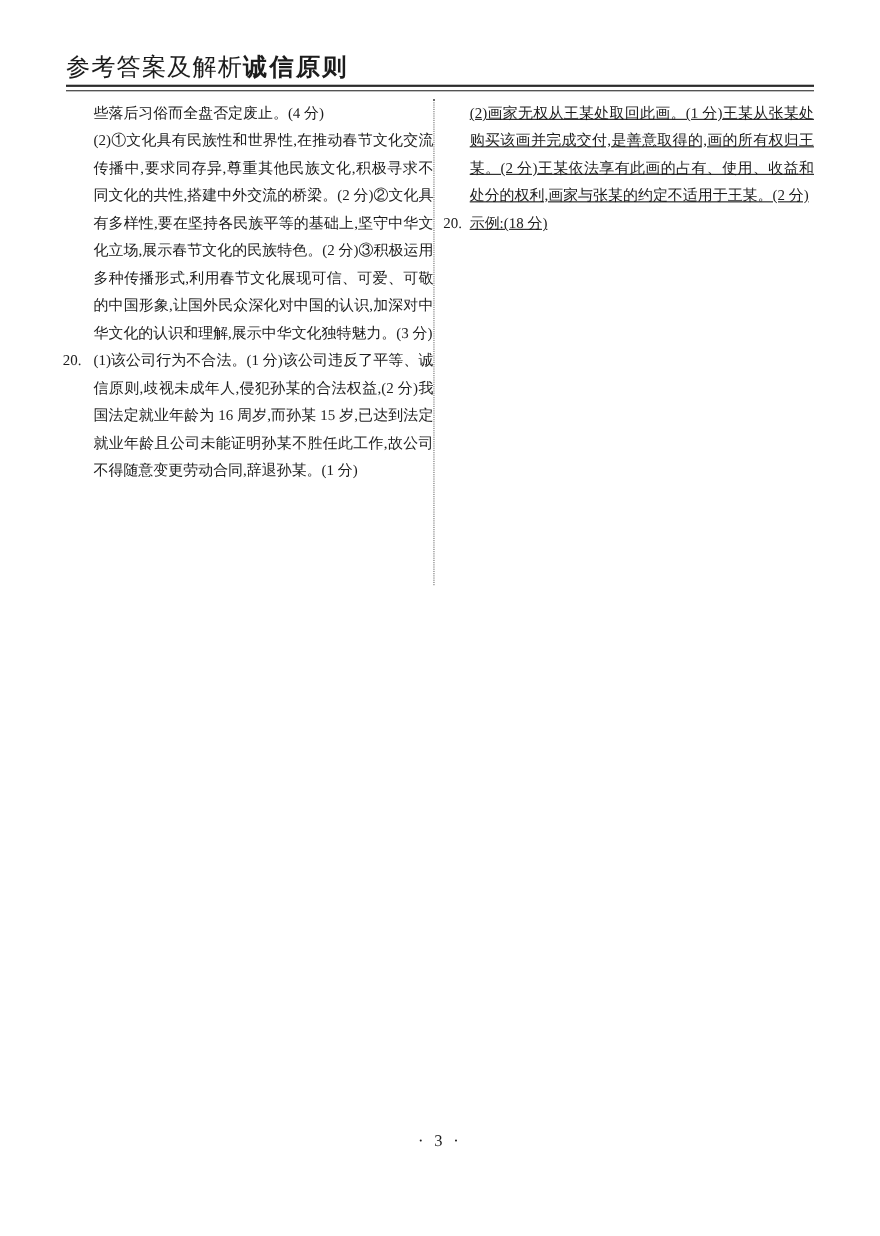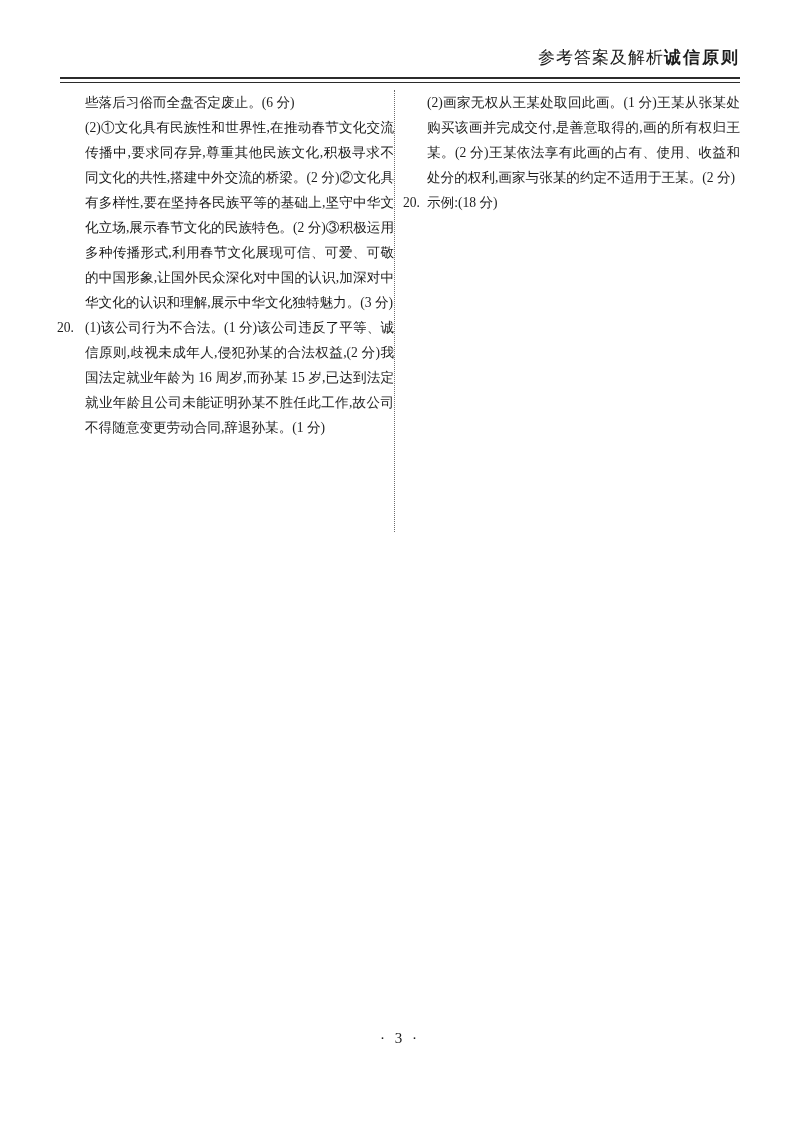--- a/index.html
+++ b/index.html
@@ -11,23 +11,23 @@
     color: #1c1c1c;
     font-family: "Liberation Serif", "DejaVu Serif", serif;
     overflow: hidden;
   }
   .header {
     position: absolute;
     left: 60px;
     top: 46px;
     width: 680px;
     display: flex;
-    justify-content: flex-end;
+    justify-content: flex-start;
     align-items: baseline;
-    font-size: 17px;
+    font-size: 22px;
     letter-spacing: 1px;
   }
   .header-right { font-weight: bold; letter-spacing: 2px; }
   .header-rule {
     position: absolute;
     left: 60px;
     top: 77px;
     width: 680px;
     height: 3px;
     border-top: 2px solid #2b2b2b;
@@ -48,21 +48,21 @@
   }
   .col-left { width: 334px; }
   .col-divider {
     width: 0;
     border-left: 1px dotted #6a6a6a;
     height: 442px;
   }
   .col-right { flex: 1; padding-left: 9px; }
   .answer-block { position: relative; }
   .col-left  .answer-block { margin-left: 25px; }
-  .col-right .answer-block { margin-left: 23px; }
+  .col-right .answer-block { margin-left: 23px; text-decoration: underline; }
   .item-number { position: absolute; top: 0; }
   .col-left  .item-number { left: -28px; }
   .col-right .item-number { left: -24px; }
   p.para { margin: 0; padding: 0; }
   .indent-para { text-indent: 2.1em; }
   .page-number {
     position: absolute;
     left: 0;
     top: 1030px;
     width: 800px;
@@ -80,21 +80,21 @@
     <span class="header-left">参考答案及解析</span>
     <span class="header-right">诚信原则</span>
   </div>
 
   <div class="header-rule"></div>
 
   <div class="columns">
 
     <div class="col-left body-text">
       <div class="answer-block">
-        <p class="para">些落后习俗而全盘否定废止。(6 分)</p>
+        <p class="para">些落后习俗而全盘否定废止。(4 分)</p>
         <p class="para">(2)①文化具有民族性和世界性,在推动春节文化交流传播中,要求同存异,尊重其他民族文化,积极寻求不同文化的共性,搭建中外交流的桥梁。(2 分)②文化具有多样性,要在坚持各民族平等的基础上,坚守中华文化立场,展示春节文化的民族特色。(2 分)③积极运用多种传播形式,利用春节文化展现可信、可爱、可敬的中国形象,让国外民众深化对中国的认识,加深对中华文化的认识和理解,展示中华文化独特魅力。(3 分)</p>
       </div>
       <div class="answer-block">
         <span class="item-number">20.</span>
         <p class="para">(1)该公司行为不合法。(1 分)该公司违反了平等、诚信原则,歧视未成年人,侵犯孙某的合法权益,(2 分)我国法定就业年龄为 16 周岁,而孙某 15 岁,已达到法定就业年龄且公司未能证明孙某不胜任此工作,故公司不得随意变更劳动合同,辞退孙某。(1 分)</p>
       </div>
     </div>
 
     <div class="col-divider"></div>
 

